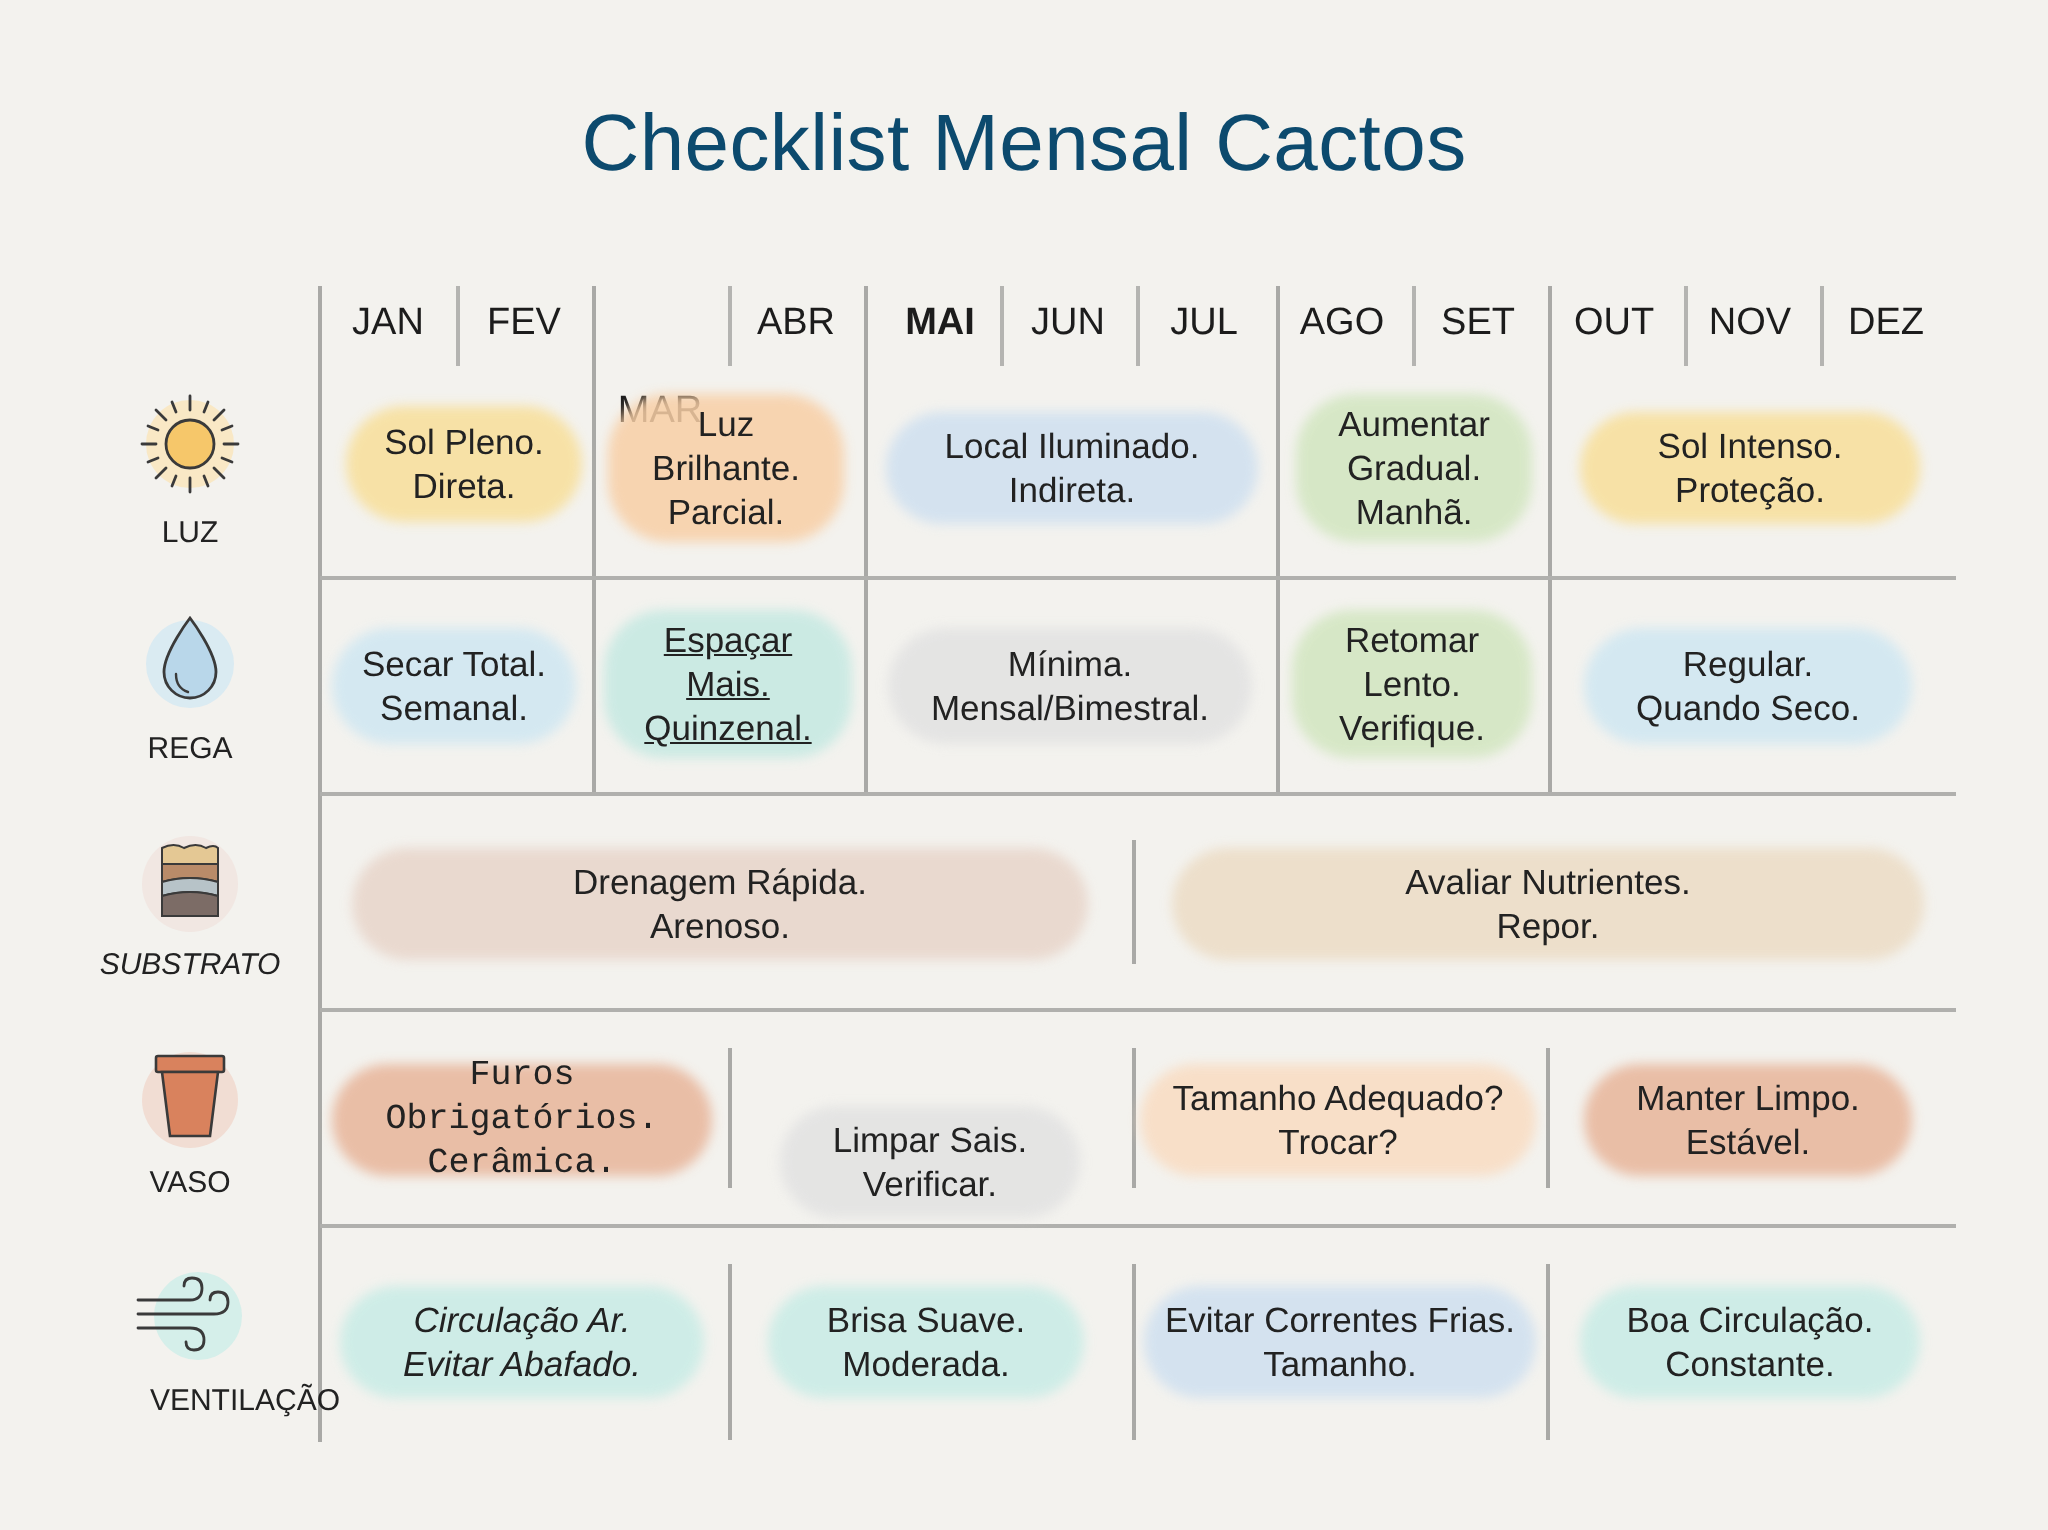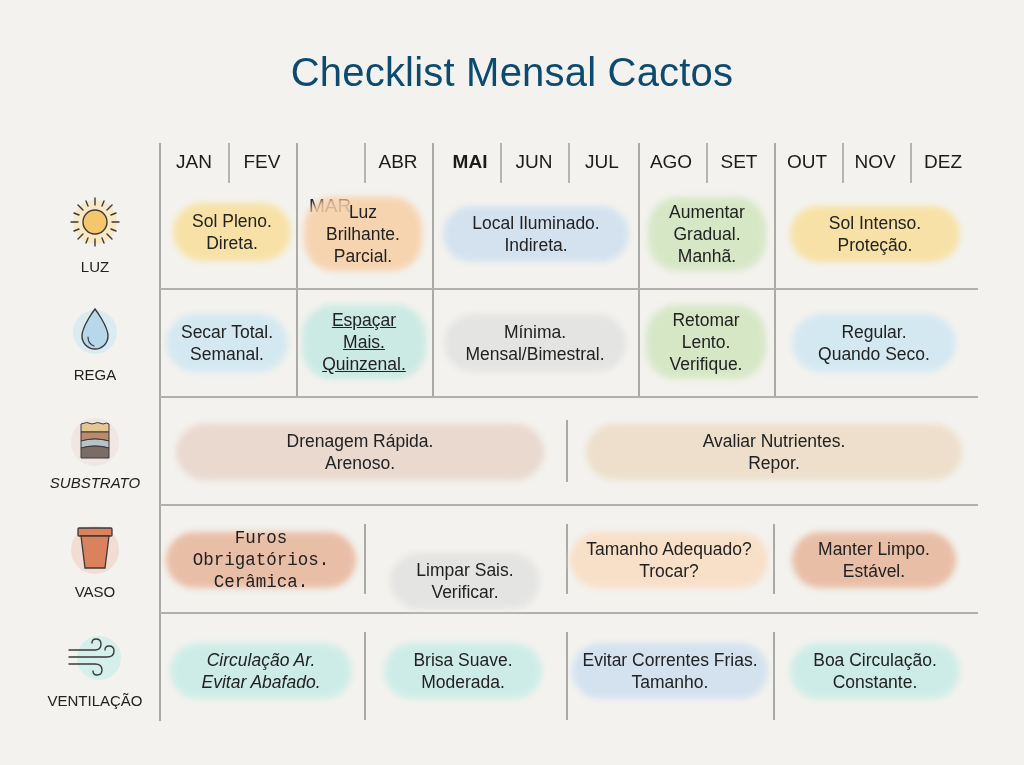--- a/index.html
+++ b/index.html
@@ -229,21 +229,21 @@
   <div class="icon-wrap" style="top:628px;">
     <svg width="60" height="60" viewBox="0 0 60 60">
       <circle cx="34" cy="30" r="22" fill="#cdeee8" opacity="0.8"></circle>
       <g fill="none" stroke="#3a3a3a" stroke-width="1.4" stroke-linecap="round">
         <path d="M4 22 L30 22 Q36 22 36 16 Q36 11 31 11 Q27 11 27 15"></path>
         <path d="M4 29 L42 29 Q49 29 49 23 Q49 18 44 18 Q40 18 40 22"></path>
         <path d="M4 36 L30 36 Q37 36 37 42 Q37 47 32 47 Q28 47 28 43"></path>
       </g>
     </svg>
   </div>
-  <div class="row-label" style="top:692px;">VENTILAÇÃO</div>
+  <div class="row-label" style="top:692px;text-align:right;">VENTILAÇÃO</div>
 
   <div class="pill" style="left:170px;top:643px;width:182px;height:56px;font-style:italic;--c:#c8ece6;">
       <span>Circulação Ar.
 Evitar Abafado.</span>
     </div>
   <div class="pill" style="left:384px;top:643px;width:158px;height:56px;--c:#c8ece6;">
       <span>Brisa Suave.
 Moderada.</span>
     </div>
   <div class="pill" style="left:572px;top:643px;width:196px;height:56px;--c:#cfe0f0;">

